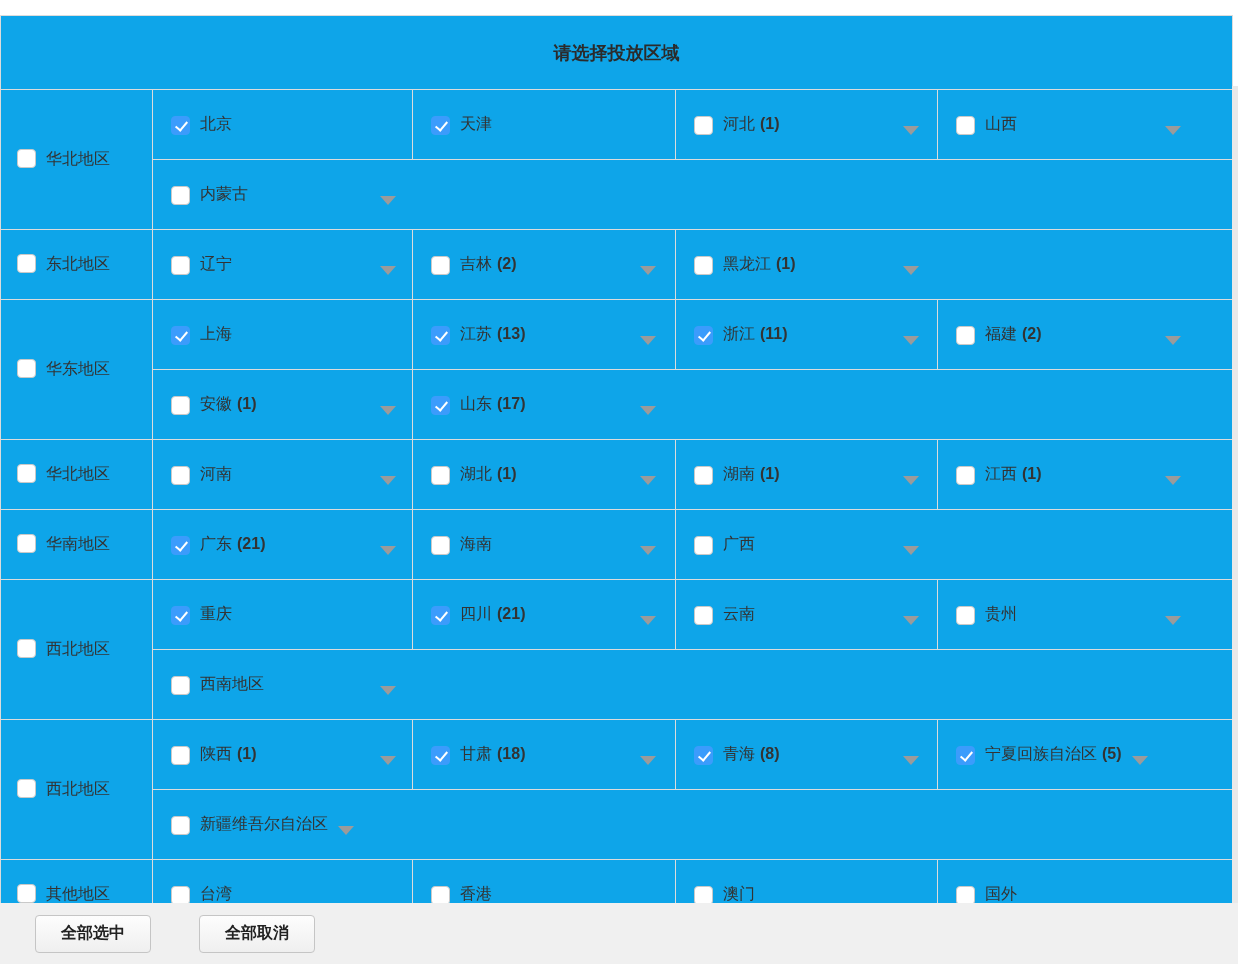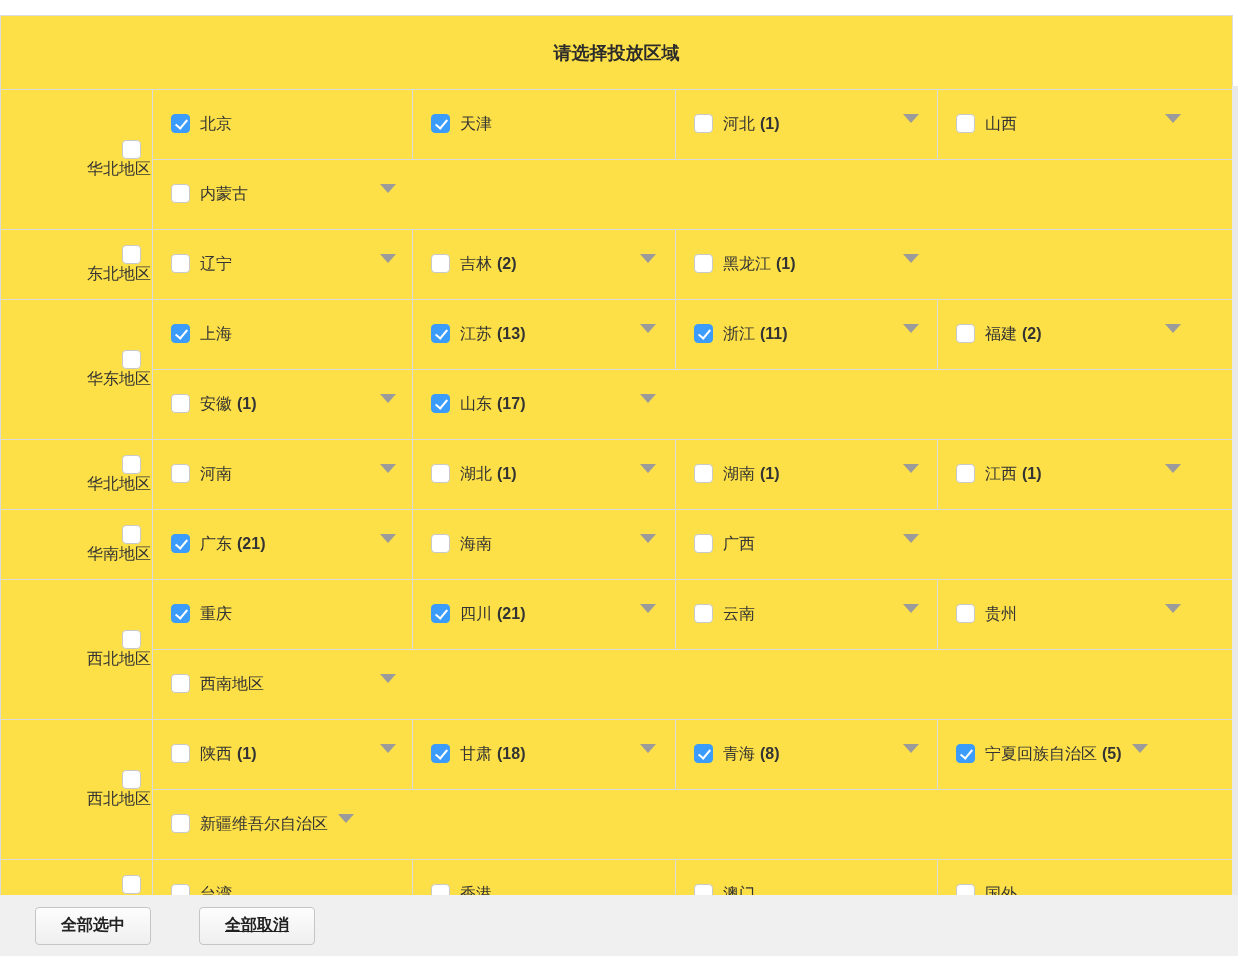--- a/index.html
+++ b/index.html
@@ -1,44 +1,44 @@
 <!DOCTYPE html>
 <html><head>
 <meta charset="utf-8">
 <style>
   html,body{margin:0;padding:0;background:#ffffff;font-family:"Liberation Sans","DejaVu Sans",sans-serif;}
   .stage{position:relative;width:1238px;height:964px;background:#fff;overflow:hidden;}
   .right-gutter{position:absolute;left:1232px;top:86px;width:6px;height:818px;background:#e9e9e9;}
 
   table.region-table{border-collapse:collapse;table-layout:fixed;width:1232px;margin-top:15px;}
-  table.region-table th, table.region-table td{border:1px solid #dcdcdc;background:#fde047;}
+  table.region-table th, table.region-table td{border:1px solid #dcdcdc;background:#0ea5e9;}
   th.panel-title{height:71px;background:#f2f2f2;font-size:18px;font-weight:700;color:#2b2b2b;text-align:center;}
 
   td{height:67px;vertical-align:middle;}
   td.region-cell{padding-left:16px;}
   td.prov-cell{padding-left:18px;}
 
-  .cell-inner{display:flex;align-items:flex-start;width:225px;}
-  .region-inner{display:flex;align-items:flex-end;flex-direction:column;}
+  .cell-inner{display:flex;align-items:flex-end;width:225px;}
+  .region-inner{display:flex;align-items:flex-start;}
 
   .cb{box-sizing:border-box;width:19px;height:19px;border:1px solid #c9c9c9;border-radius:4px;background:#fff;flex-shrink:0;margin-right:10px;position:relative;cursor:pointer;}
   .cb.checked{background:#3b9cfc;border-color:#3b9cfc;}
   .cb.checked::after{content:"";position:absolute;left:6px;top:2px;width:5px;height:10px;border:solid #fff;border-width:0 2px 2px 0;transform:rotate(40deg);}
 
   .lbl{font-size:16px;color:#333;white-space:nowrap;cursor:pointer;}
   .cnt{font-weight:700;color:#333;margin-left:5px;}
 
   .arrow{width:0;height:0;border-left:8px solid transparent;border-right:8px solid transparent;border-top:9px solid #9b9b9b;margin-left:auto;flex-shrink:0;cursor:pointer;}
   .arrow.inline{margin-left:10px;}
 
-  .footer{position:absolute;left:0;bottom:8px;width:1238px;height:61px;background:#f0f0f0;display:flex;align-items:center;padding:0;box-sizing:border-box;}
+  .footer{position:absolute;left:0;bottom:0;width:1238px;height:61px;background:#f0f0f0;display:flex;align-items:center;padding:0;box-sizing:border-box;}
   .footer button{height:38px;padding:0 25px;margin:0;font-family:inherit;font-size:16px;font-weight:700;color:#222;
     background:linear-gradient(#fdfdfd,#efefef);border:1px solid #c5c5c5;border-radius:4px;cursor:pointer;}
   .footer button.first{margin-left:35px;}
-  .footer button.second{margin-left:48px;text-decoration:underline;}
+  .footer button.second{margin-left:48px;}
 </style>
 </head>
 <body>
 
 <div class="stage">
   <div class="right-gutter"></div>
 
   <table class="region-table">
     <colgroup id="cols">
         <col style="width: 152px;">

